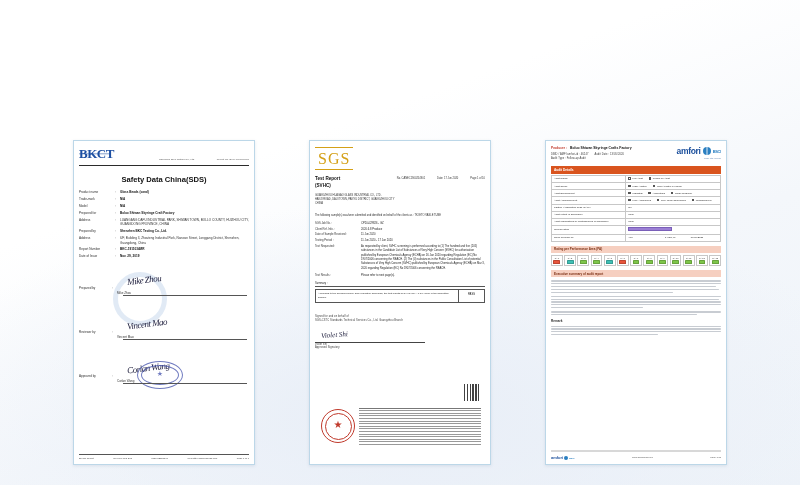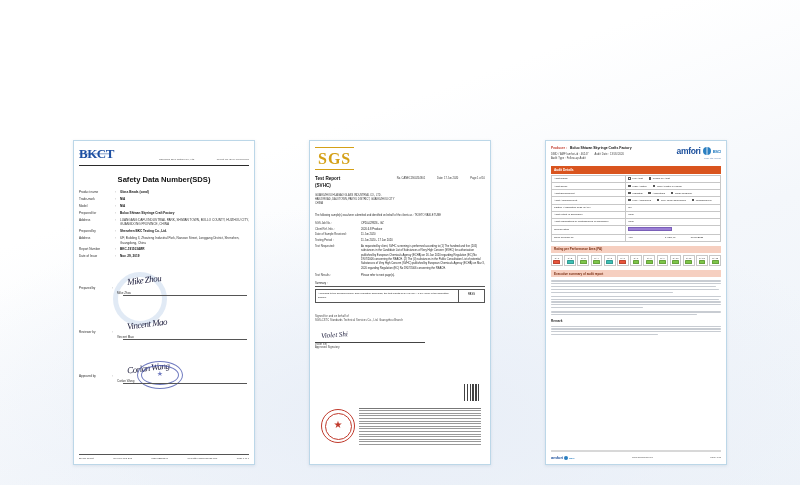--- a/index.html
+++ b/index.html
@@ -102,21 +102,21 @@
     color:#3a49a8; font-size:7px;
   }
   .doc-footer {
     position:absolute; left:5px; right:5px; bottom:4px;
   }
   .doc-footer .frule { height:.8px; background:#555; margin-bottom:2px; }
   .foot-row { display:flex; justify-content:space-between; font-size:2.4px; color:#444; }
 
   
   .sgs-logo {
-    font-size: 16px; font-weight: bold; color: #d4a017; letter-spacing: 1px;
+    font-size: 16px; font-weight: normal; color: #d4a017; letter-spacing: 1px;
     font-family:"Liberation Serif", serif; position:relative; display:inline-block;
     padding: 0 3px;
   }
   .sgs-logo::before{
     content:""; position:absolute; left:0; top:-3px; width:100%; height:1.4px; background:#d4a017;
   }
   .sgs-logo::after{
     content:""; position:absolute; left:0; bottom:-2px; width:100%; height:1.4px; background:#d4a017;
   }
   .d2-title { font-size:4.6px; font-weight:bold; color:#111; line-height:1.5; }
@@ -228,21 +228,21 @@
       <div class="doc-inner">
         <div class="d1-topline">
           <span class="bkc-logo">BKCT</span>
           <span class="d1-hdr-meta">
             <span>Shenzhen BKC Testing Co., Ltd.</span>
             <span>Report No. BKC-1911034MR</span>
           </span>
         </div>
         <div class="rule-thick"></div>
 
-        <div class="doc1-title">Safety Data Number(SDS)</div>
+        <div class="doc1-title">Safety Data China(SDS)</div>
 
         <div>
           <div class="kv">
               <span class="k">Product name</span>
               <span class="c">:</span>
               <span class="v">Glass Beads (sand)</span>
             </div>
           <div class="kv">
               <span class="k">Trade-mark</span>
               <span class="c">:</span>

